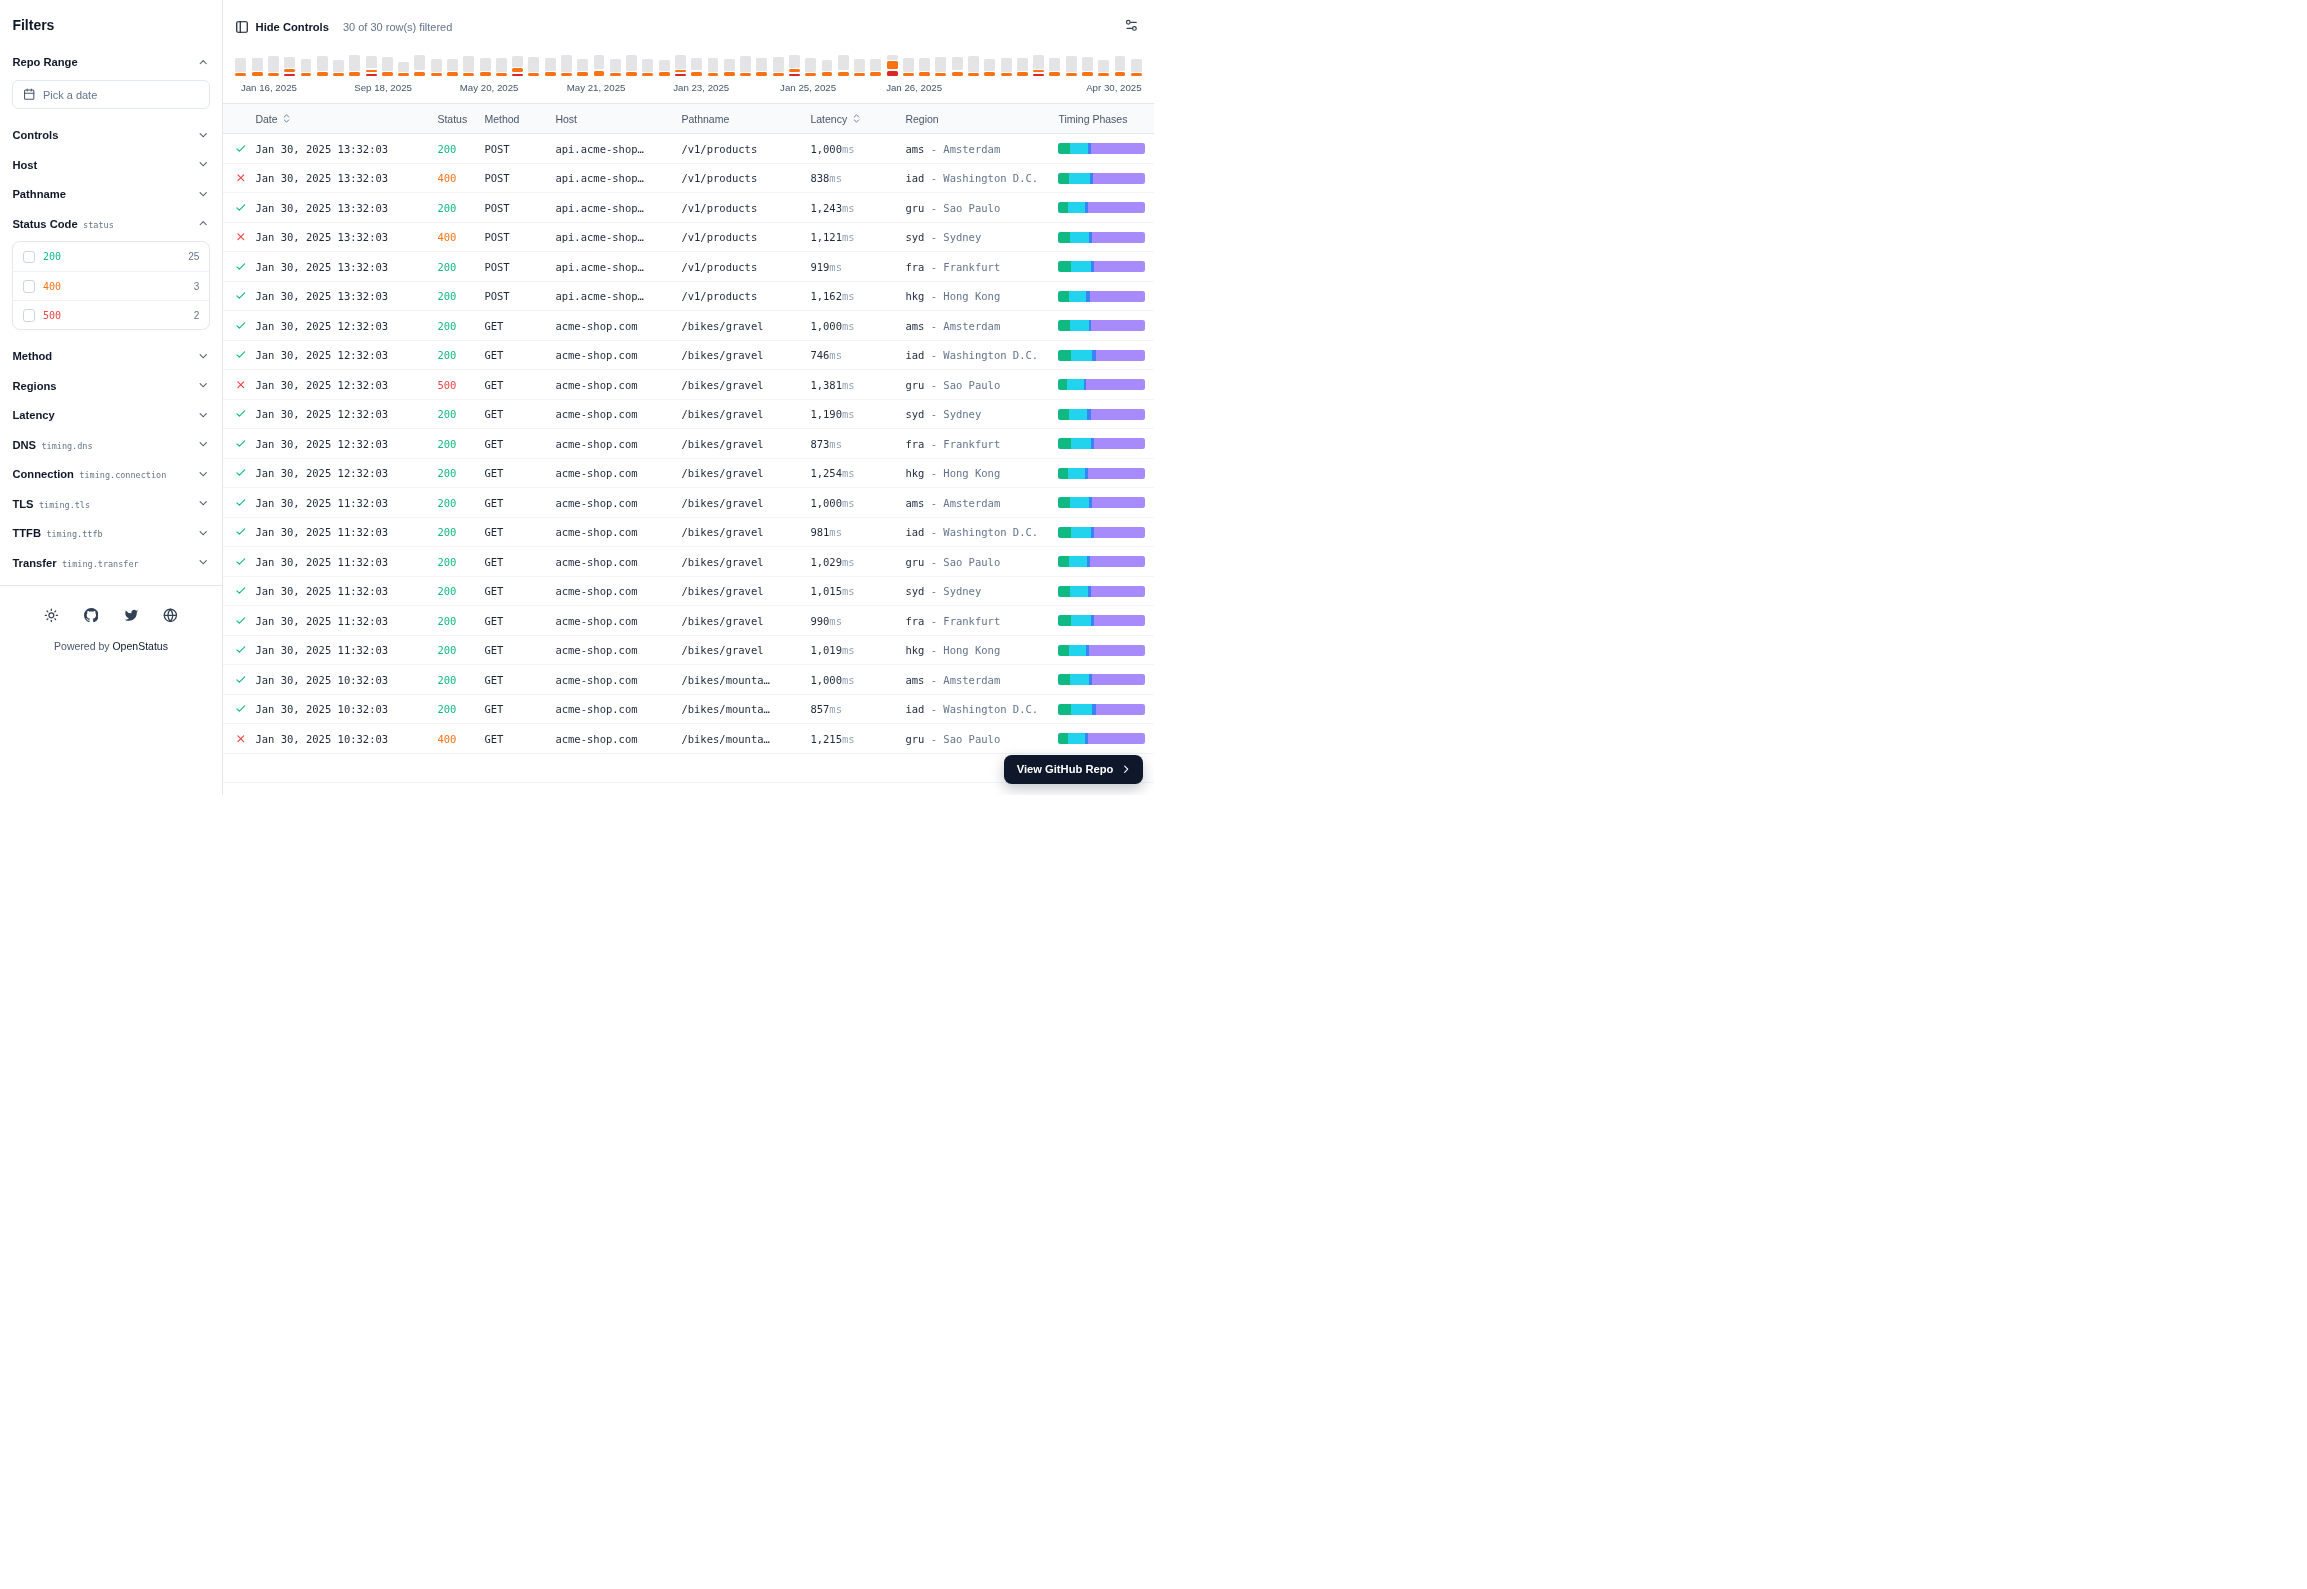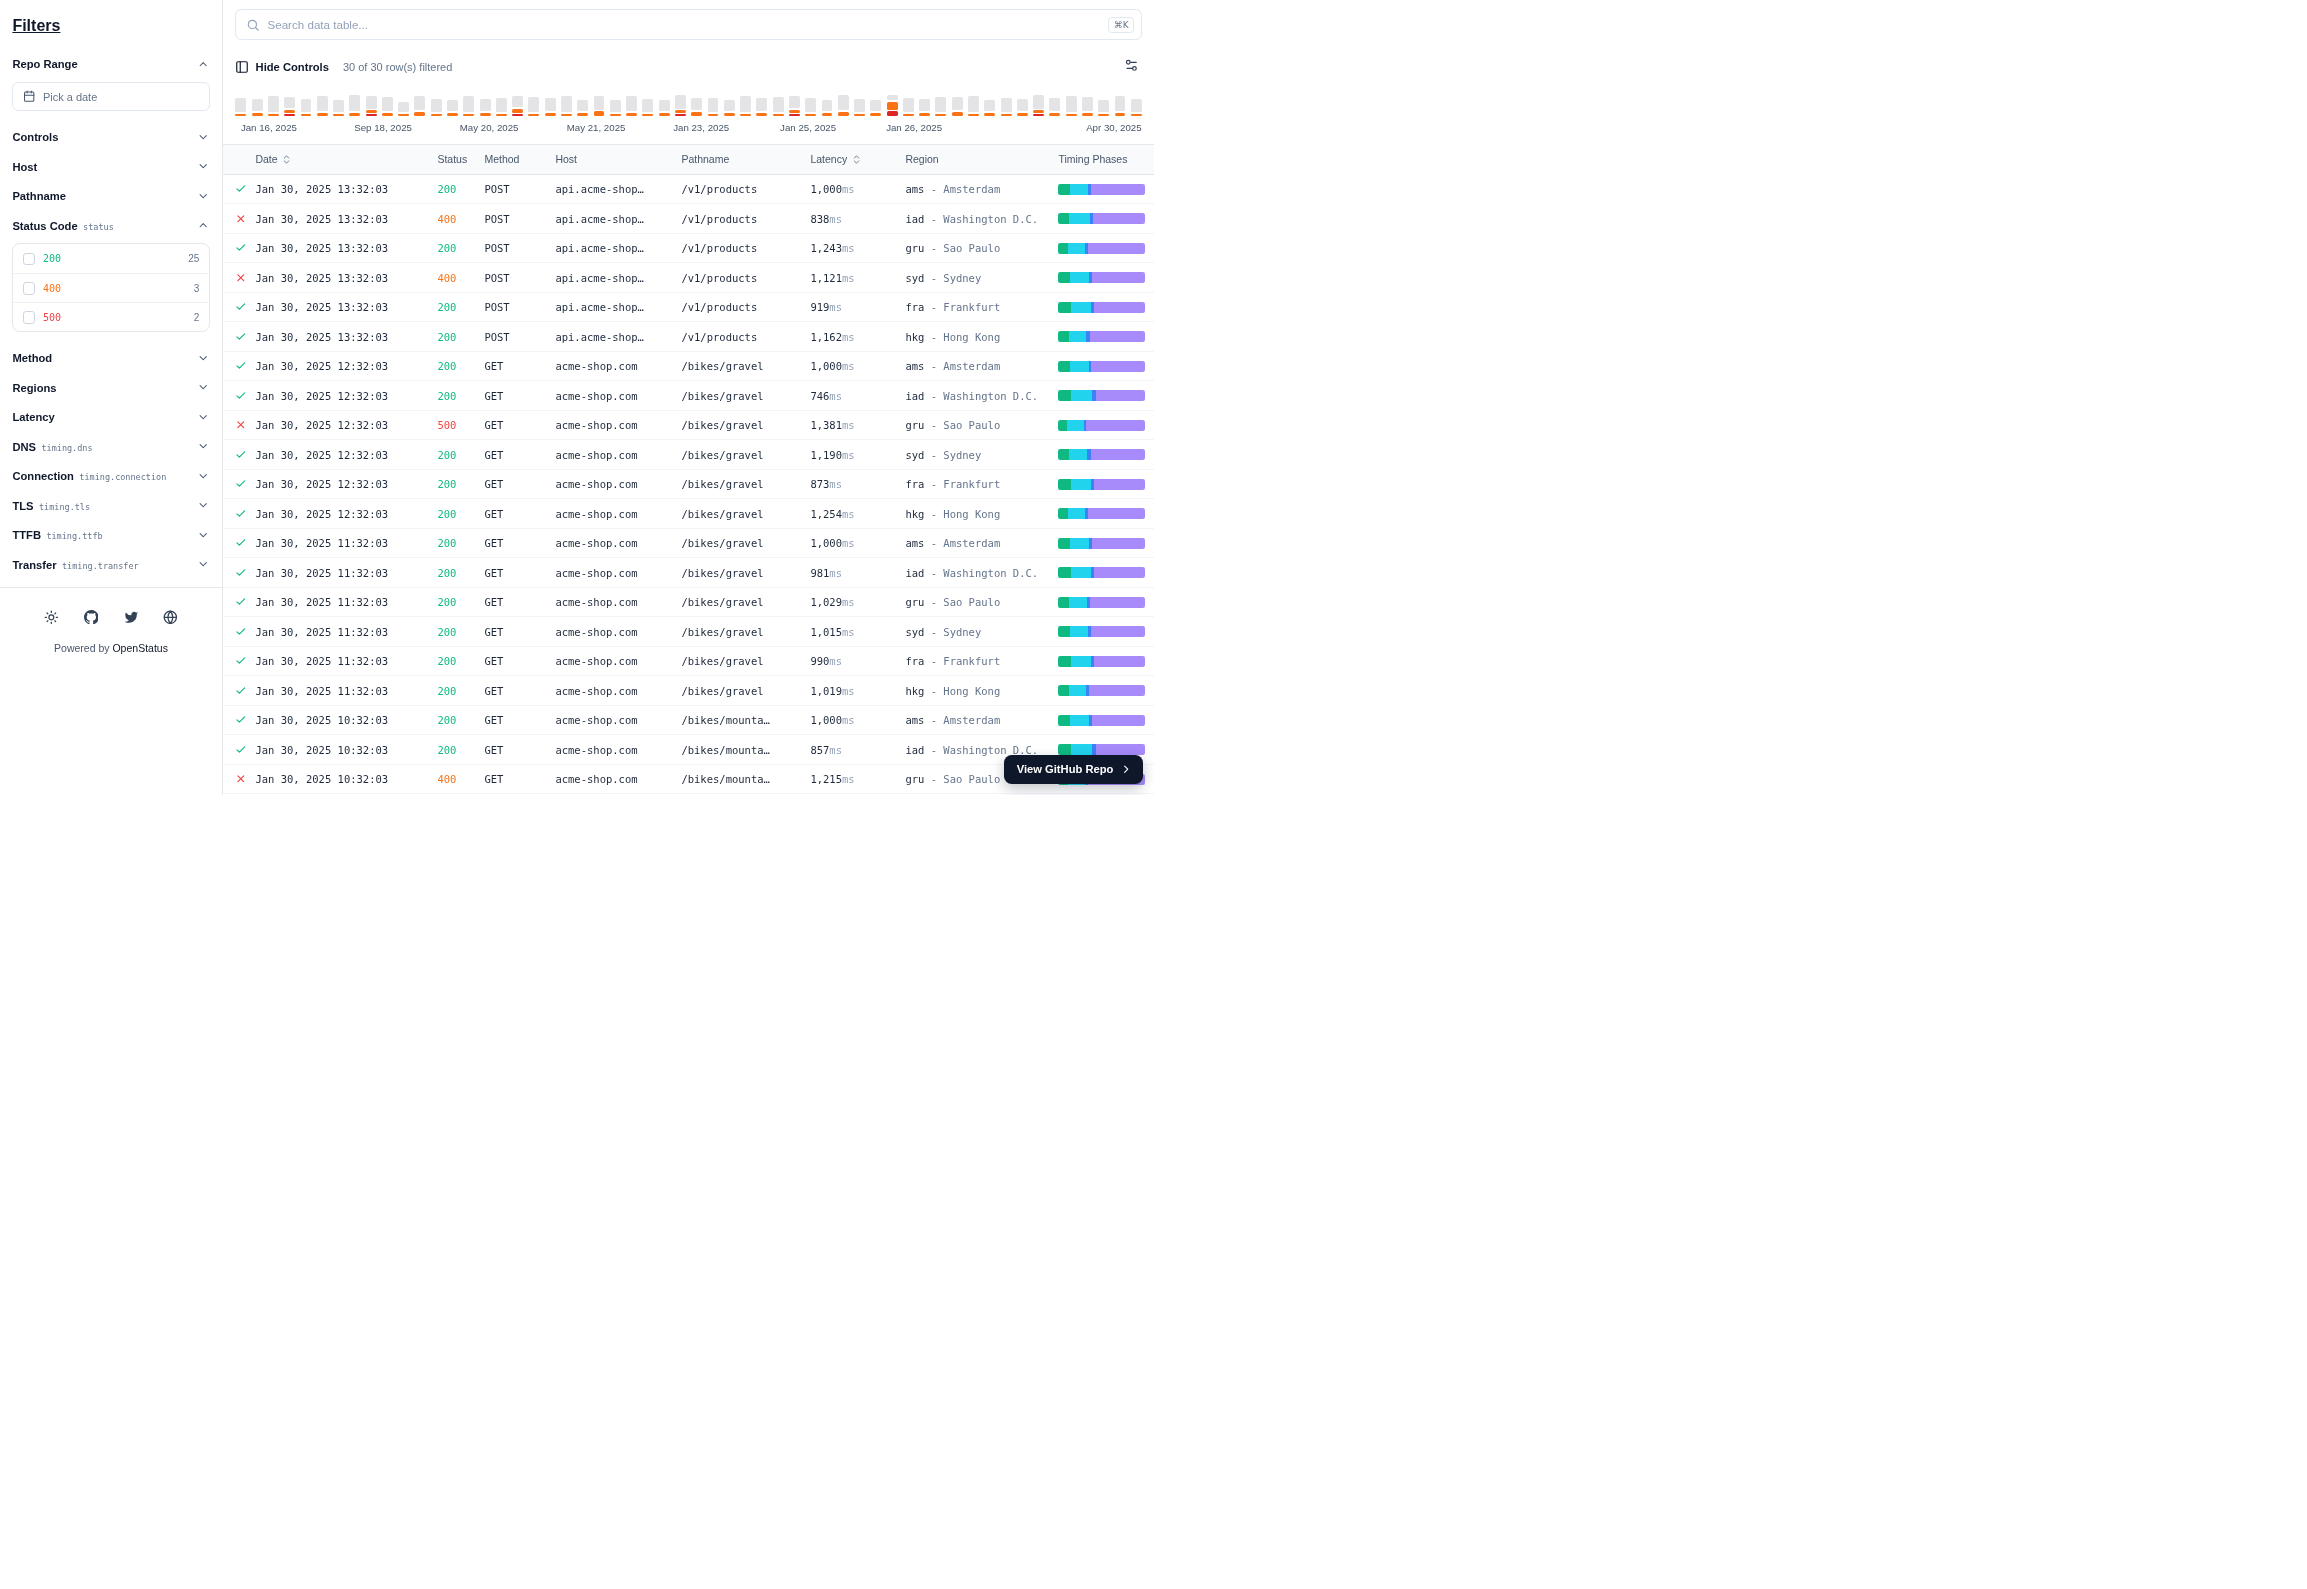--- a/index.html
+++ b/index.html
@@ -3,21 +3,21 @@
 <meta charset="utf-8">
 <style>
   * { box-sizing: border-box; margin: 0; padding: 0; }
   html,body { width:1154px; height:795px; overflow:hidden; background:#fff;
     font-family:"Liberation Sans", sans-serif; color:#0f172a; }
   .app { display:flex; width:100%; height:100%; }
 
   
   .sidebar { width:223px; flex:none; border-right:0.8px solid #e5e7eb; display:flex; flex-direction:column; }
   .sidebar-inner { padding:11px 12.4px 7.8px; }
-  .sb-title { font-size:16px; font-weight:700; margin:6.2px 0 14px;text-decoration:underline; }
+  .sb-title { font-size:14px; font-weight:700; margin:6.2px 0 14px; }
   .fsection { height:29.5px; display:flex; align-items:center; justify-content:space-between; cursor:pointer; }
   .flabel { font-size:11.2px; font-weight:600; display:flex; align-items:baseline; gap:5.4px; }
   .flabel code { font-family:"DejaVu Sans Mono", monospace; font-size:8.5px; color:#64748b; font-weight:400; }
   .chev { color:#475569; display:flex; }
   .chev.up svg { transform:rotate(180deg); }
   .datepicker { height:29.5px; border:0.8px solid #e2e8f0; border-radius:6.2px; display:flex; align-items:center;
     gap:7.8px; padding:0 9.3px; color:#64748b; margin:3.1px 0 11px; font-size:11px; cursor:pointer; }
   .dicon { display:flex; color:#475569; }
   .opts { border:0.8px solid #e5e7eb; border-radius:7.8px; margin:3.1px 0 11px; overflow:hidden; }
   .opt { height:29px; display:flex; align-items:center; gap:7.8px; padding:0 9.3px; cursor:pointer; }
@@ -263,30 +263,20 @@
       </div>
       <div class="powered">
         <span>Powered by</span>
         <a>OpenStatus</a>
       </div>
     </div>
   </aside>
 
   <main class="main">
 
-    <div class="searchbar">
-      <span class="sicon">
-        <svg width="14" height="14" viewBox="0 0 24 24" fill="none" stroke="currentColor" stroke-width="2" stroke-linecap="round" stroke-linejoin="round">
-            <circle cx="11" cy="11" r="7"></circle>
-            <path d="m21 21-4.3-4.3"></path>
-          </svg>
-      </span>
-      <input type="text" placeholder="Search data table..." style="">
-      <kbd>⌘K</kbd>
-    </div>
 
     <div class="controls">
       <button class="hidebtn">
         <span class="picon">
           <svg width="14" height="14" viewBox="0 0 24 24" fill="none" stroke="currentColor" stroke-width="2" stroke-linecap="round" stroke-linejoin="round">
               <rect x="3" y="3" width="18" height="18" rx="2"></rect>
               <path d="M9 3v18"></path>
             </svg>
         </span>
         <span>Hide Controls</span>

